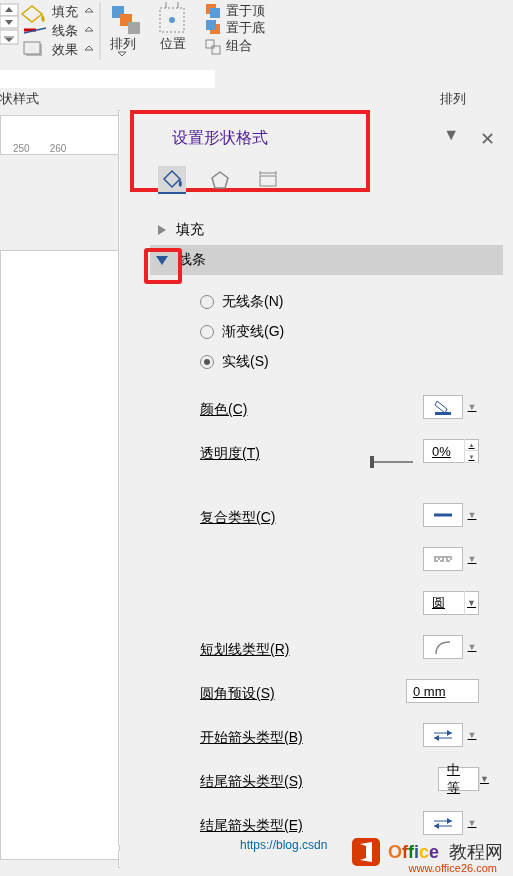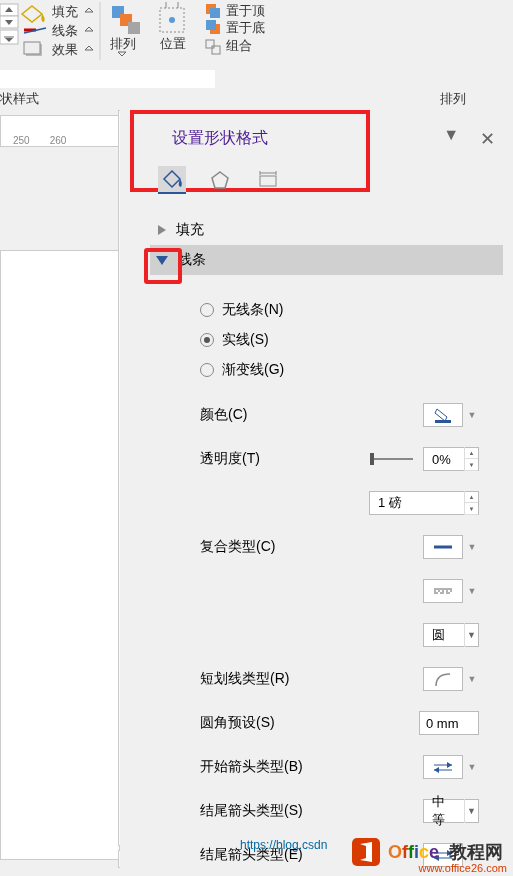--- a/index.html
+++ b/index.html
@@ -10,21 +10,21 @@
     
     .colors-row { position: absolute; top: 0; left: 0; width: 215px; height: 88px; background: #fff; display: flex; align-items: center; gap: 30px; padding-left: 20px; }
     .color-l { width: 30px; height: 30px; border-left: 2px solid; border-bottom: 2px solid; position: relative; }
     .color-l::after { content: ''; position: absolute; right: -6px; bottom: -4px; border: 4px solid transparent; border-left: 8px solid currentColor; }
     .c-orange { color: #e87722; }
     .c-green { color: #7fba00; }
     .c-yellow { color: #e8a33d; }
     
     .style-label { position: absolute; top: 90px; left: 0; font-size: 13px; color: #333; }
     
-    .ruler { position: absolute; top: 115px; left: 0; width: 120px; height: 32px; background: #fff; border: 1px solid #ccc; font-size: 10px; color: #888; display: flex; align-items: flex-end; gap: 20px; padding-left: 12px; }
+    .ruler { position: absolute; top: 115px; left: 0; width: 120px; height: 40px; background: #fff; border: 1px solid #ccc; font-size: 10px; color: #888; display: flex; align-items: flex-end; gap: 20px; padding-left: 12px; }
     .ruler span { position: relative; }
     
     .panel { position: absolute; top: 110px; left: 120px; right: 0; bottom: 0; background: #f0f0f0; }
     
     .panel-header-box { position: absolute; top: 0; left: 10px; width: 240px; height: 82px; border: 4px solid #ed2024; }
     .panel-title { position: absolute; top: 18px; left: 52px; font-size: 16px; color: #4c1d95; }
     .panel-close { position: absolute; top: 18px; right: 18px; font-size: 18px; color: #666; cursor: pointer; }
     .panel-menu { position: absolute; top: 16px; right: 54px; color: #666; }
     
     .tabs { position: absolute; top: 56px; left: 38px; display: flex; gap: 20px; }
@@ -33,52 +33,52 @@
     
     .content { position: absolute; top: 105px; left: 30px; right: 10px; }
     
     .collapse { display: flex; align-items: center; gap: 10px; padding: 6px 8px; font-size: 14px; cursor: pointer; }
     .collapse.open { background: #d0d0d0; }
     .tri-right { width: 0; height: 0; border-top: 5px solid transparent; border-bottom: 5px solid transparent; border-left: 8px solid #888; }
     .tri-down { width: 0; height: 0; border-left: 6px solid transparent; border-right: 6px solid transparent; border-top: 9px solid #2b579a; margin-left: -2px; }
     
     .box-red-small { position: absolute; top: 138px; left: 24px; width: 38px; height: 36px; border: 4px solid #ed2024; border-radius: 3px; }
     
-    .radio-group { margin: 20px 0 8px 50px; text-align: center; }
+    .radio-group { margin: 12px 0 8px 50px; text-align: center; }
     .radio-item { display: flex; align-items: center; gap: 8px; padding: 6px 0; font-size: 14px; cursor: pointer; }
     .radio { width: 14px; height: 14px; border: 1px solid #888; border-radius: 50%; display: inline-flex; align-items: center; justify-content: center; }
     .radio.checked::after { content: ''; width: 6px; height: 6px; background: #555; border-radius: 50%; }
     
     .props { margin-left: 50px; }
-    .prop-row { display: flex; align-items: center; padding: 10px 0; font-size: 14px; }
+    .prop-row { display: flex; align-items: flex-end; padding: 10px 0; font-size: 14px; text-decoration: underline; }
     .prop-label { flex: 0 0 160px; }
     .prop-ctrl { display: flex; gap: 2px; margin-left: auto; margin-right: 24px; }
     
     .combo { border: 1px solid #bbb; background: #fff; height: 24px; display: inline-flex; align-items: center; font-size: 13px; }
     .combo-val { padding: 0 8px; min-width: 40px; }
     .combo-btn { width: 18px; height: 24px; border-left: 1px solid #ddd; display: flex; align-items: center; justify-content: center; color: #666; font-size: 9px; cursor: pointer; }
     .spin { display: flex; flex-direction: column; width: 14px; height: 24px; border-left: 1px solid #ddd; }
     .spin-btn { flex: 1; display: flex; align-items: center; justify-content: center; font-size: 6px; color: #666; border-bottom: 1px solid #ddd; cursor: pointer; }
     
     .icon-combo { width: 40px; height: 24px; border: 1px solid #bbb; background: #fff; display: flex; align-items: center; justify-content: center; }
     .caret { width: 14px; height: 24px; display: flex; align-items: center; justify-content: center; color: #888; font-size: 9px; cursor: pointer; }
     
     .slider-track { width: 80px; height: 2px; background: #888; position: relative; margin: 0 10px; }
     .slider-thumb { position: absolute; left: 0; top: -5px; width: 4px; height: 12px; background: #555; }
     
-    .input-text { border: 1px solid #bbb; background: #fff; height: 24px; width: 60px; padding: 0 6px; font-size: 13px; }
+    .input-text { border: 1px solid #bbb; background: #fff; height: 24px; width: 73px; padding: 0 6px; font-size: 13px; }
     
     .arrow-left-scroll { position: absolute; left: 118px; top: 110px; bottom: 30px; width: 18px; background: #f8f8f8; border: 1px solid #ccc; display: flex; align-items: flex-start; justify-content: center; font-size: 10px; color: #888; padding-top: 4px; }
     
     .canvas-hint { position: absolute; left: 0; top: 250px; width: 120px; height: 610px; background: #fff; border: 1px solid #ccc; }
     
     .watermark { position: absolute; right: 10px; bottom: 8px; display: flex; align-items: center; gap: 6px; }
     .wm-text1 { font-size: 18px; font-weight: bold; }
     .wm-o { color: #e87722; } .wm-f1 { color: #d83b01; } .wm-f2 { color: #107c10; } .wm-i { color: #2b579a; } .wm-c { color: #ffb900; } .wm-e { color: #5c2d91; }
-    .wm-cn { color: #333; font-size: 18px; font-weight: bold; padding-left: 10px; }
+    .wm-cn { color: #333; font-size: 18px; font-weight: normal; padding-left: 10px; }
     
     .scroll-arrow { position: absolute; left: 118px; bottom: 8px; width: 18px; height: 18px; border: 1px solid #ccc; display: flex; align-items: center; justify-content: center; color: #888; font-size: 9px; background: #f8f8f8; }
   </style>
 </head>
 <body>
 
 <div class="colors-row">
   <div class="color-l c-orange"></div>
   <div class="color-l c-green"></div>
   <div class="color-l c-yellow"></div>
@@ -185,26 +185,26 @@
       <span class="tri-down"></span>
       <span>线条</span>
     </div>
 
     <div class="radio-group">
       <div class="radio-item">
         <span class="radio"></span>
         <span>无线条(N)</span>
       </div>
       <div class="radio-item">
+        <span class="radio"></span>
+        <span>渐变线(G)</span>
+      </div>
+      <div class="radio-item">
         <span class="radio checked"></span>
         <span>实线(S)</span>
-      </div>
-      <div class="radio-item">
-        <span class="radio"></span>
-        <span>渐变线(G)</span>
       </div>
     </div>
 
     <div class="props">
       <div class="prop-row">
         <span class="prop-label">颜色(C)</span>
         <div class="prop-ctrl">
           <div class="icon-combo">
             <svg width="20" height="16">
                 <path d="M4,2 L14,10 L12,14 L2,6 Z" fill="none" stroke="#2b579a"></path>
@@ -223,29 +223,20 @@
         <div class="combo" style="margin-right:24px">
           <span class="combo-val">0%</span>
           <div class="spin">
               <div class="spin-btn">▲</div>
               <div class="spin-btn">▼</div>
             </div>
         </div>
       </div>
 
       <div class="prop-row">
-        <div class="prop-ctrl">
-          <div class="combo" style="width:110px">
-            <span class="combo-val" style="flex:1">1 磅</span>
-            <div class="spin">
-                <div class="spin-btn">▲</div>
-                <div class="spin-btn">▼</div>
-              </div>
-          </div>
-        </div>
       </div>
 
       <div class="prop-row">
         <span class="prop-label">复合类型(C)</span>
         <div class="prop-ctrl">
           <div class="icon-combo">
               <svg width="22" height="10">
                 <line x1="2" y1="5" x2="20" y2="5" stroke="#2b579a" stroke-width="3"></line>
               </svg>
             </div>
@@ -305,21 +296,21 @@
                 <polygon points="2,9 7,6 7,12" fill="#2b579a"></polygon>
               </svg>
             </div>
           <div class="caret">▼</div>
         </div>
       </div>
 
       <div class="prop-row">
         <span class="prop-label">结尾箭头类型(S)</span>
         <div class="prop-ctrl">
-          <div class="combo" style="width:56px">
+          <div class="combo" style="width:41px">
             <span class="combo-val">中等</span>
             <div class="combo-btn">▼</div>
           </div>
         </div>
       </div>
 
       <div class="prop-row">
         <span class="prop-label">结尾箭头类型(E)</span>
         <div class="prop-ctrl">
           <div class="icon-combo">
@@ -348,13 +339,13 @@
 
 <div class="watermark">
   <svg width="32" height="32">
       <rect x="2" y="2" width="28" height="28" rx="5" fill="#d83b01"></rect>
       <path d="M10,8 L22,6 L22,26 L10,24 L16,22 L16,10 Z" fill="#fff"></path>
     </svg>
   <span class="wm-text1">
     <span class="wm-o">O</span><span class="wm-f1">f</span><span class="wm-f2">f</span><span class="wm-i">i</span><span class="wm-c">c</span><span class="wm-e">e</span><span class="wm-cn">教程网</span>
   </span>
 </div>
-<div style="position:absolute;right:6px;bottom:2px;font-size:11px;color:#d83b01">www.office26.com</div>
+<div style="position:absolute;right:16px;bottom:2px;font-size:11px;color:#d83b01">www.office26.com</div>
 
 </body></html>

